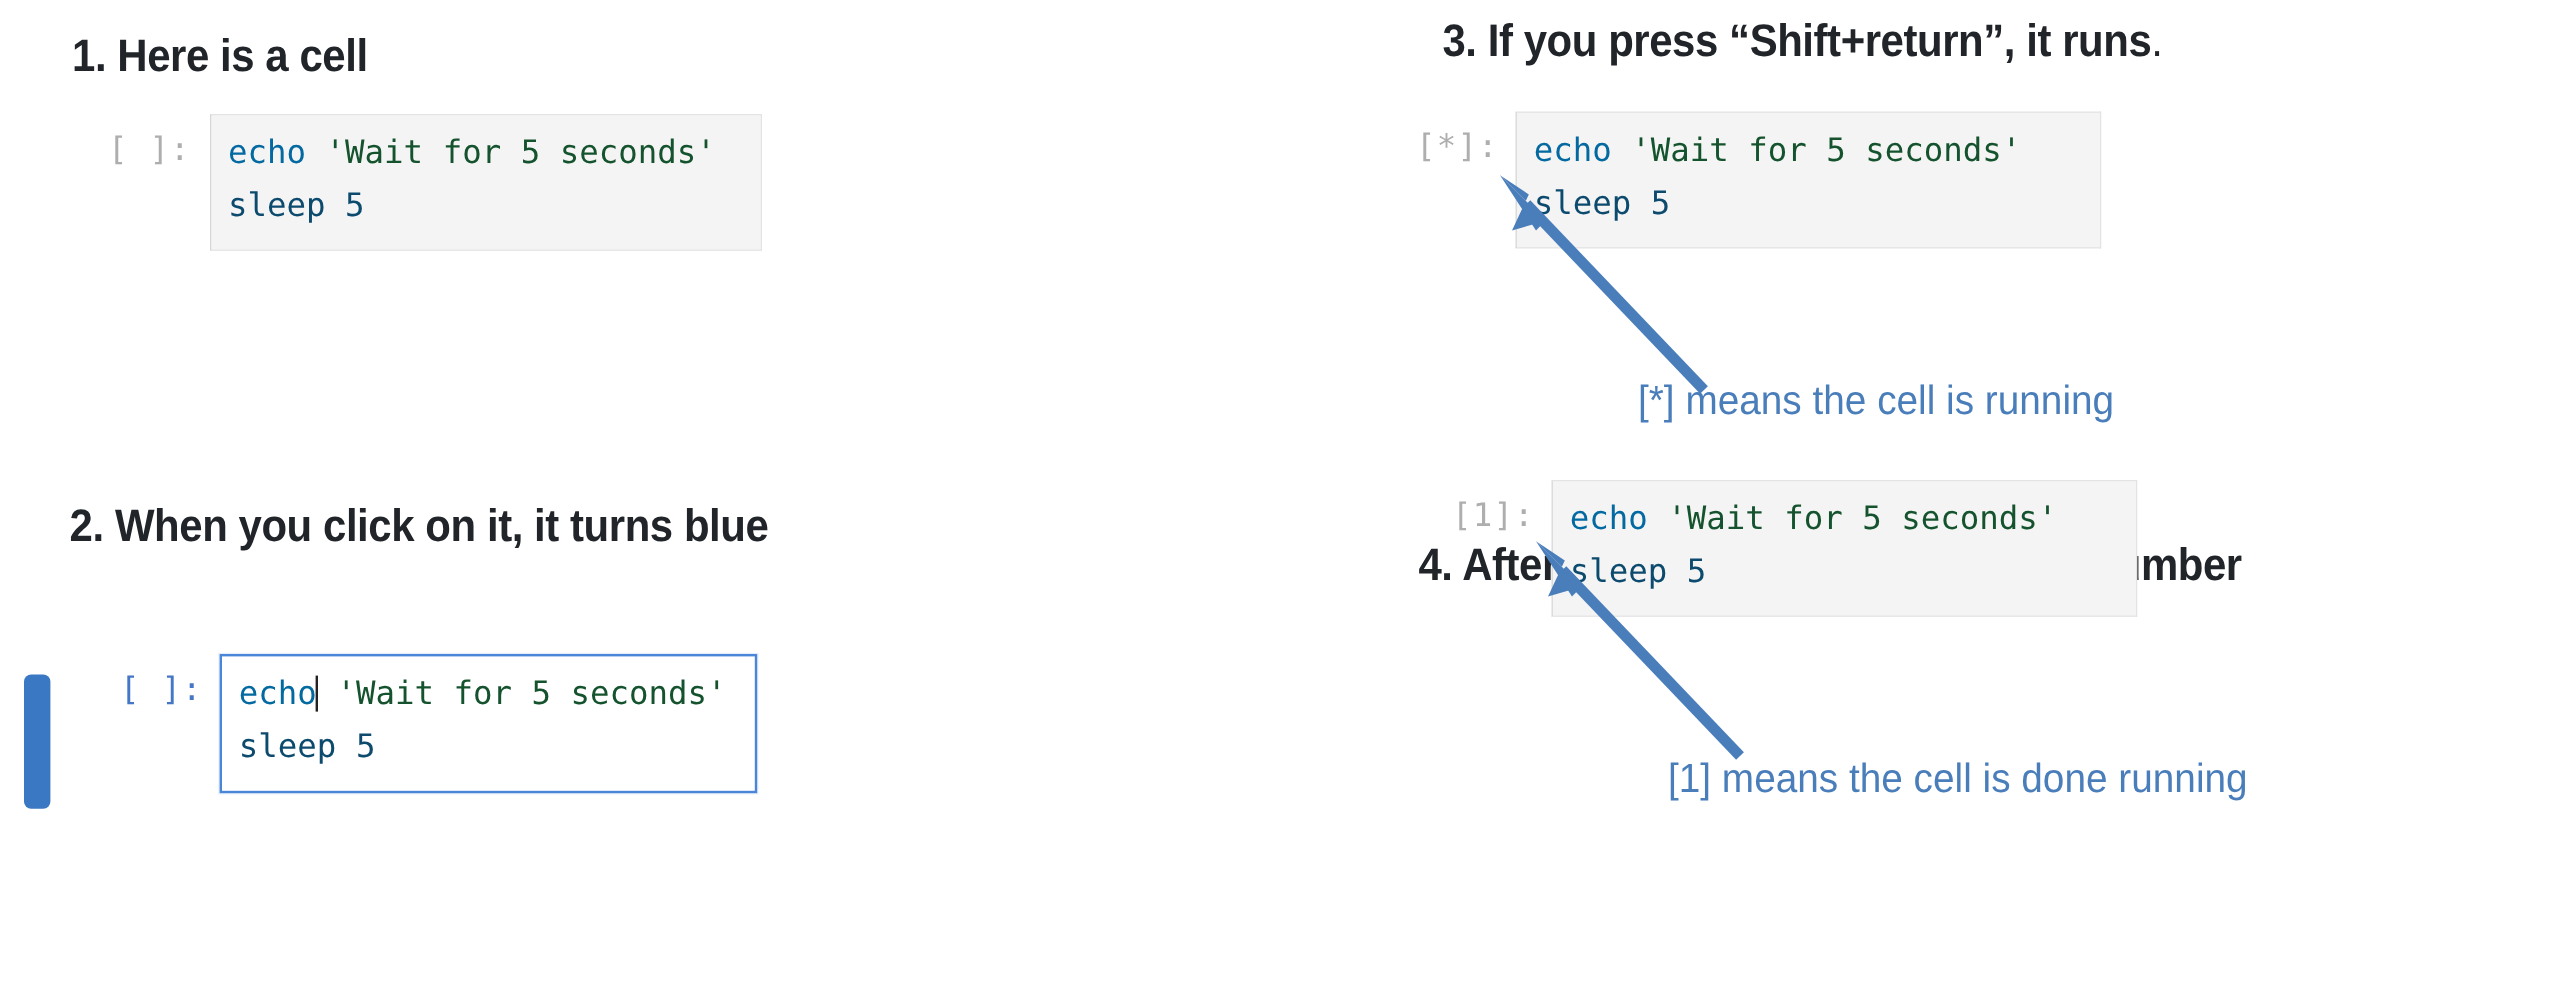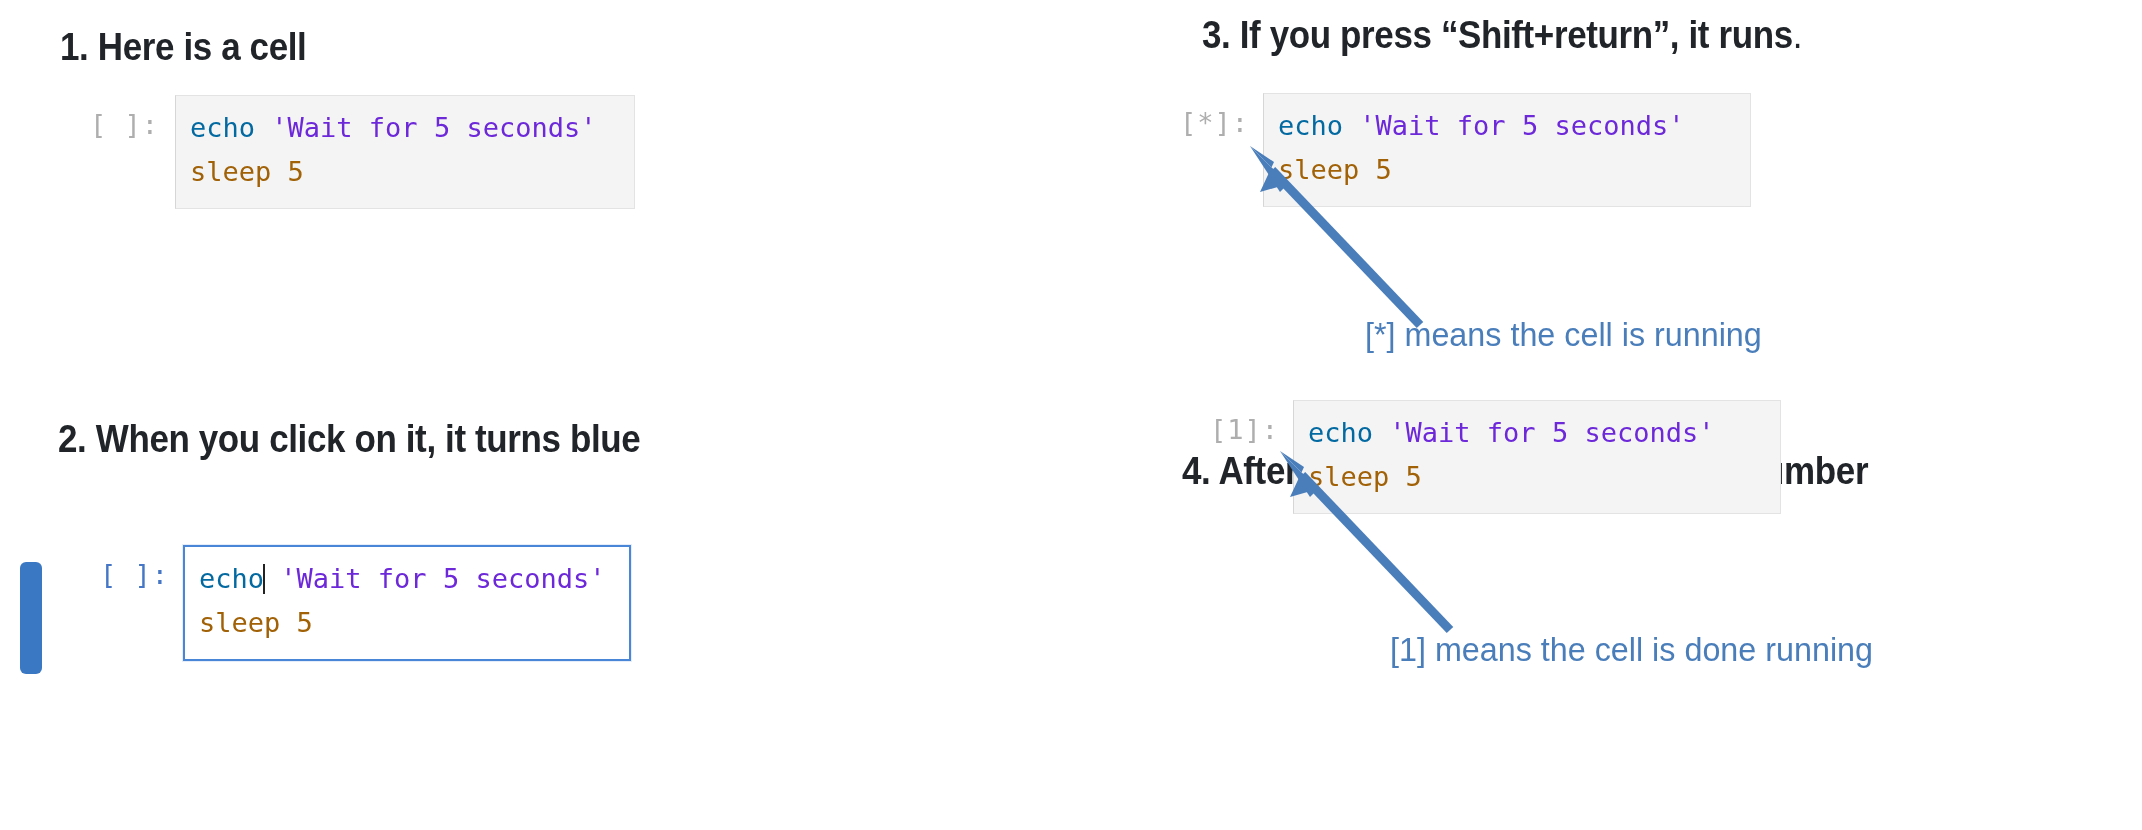--- a/index.html
+++ b/index.html
@@ -49,22 +49,22 @@
     border:2px solid #4a86d8;
     box-shadow:0 0 0 1px rgba(74,134,216,0.15);
   }
   .code{
     font-family:"DejaVu Sans Mono","Liberation Mono",monospace;
     font-size:27px;
     line-height:44px;
     white-space:pre;
   }
   .kw{color:#0369a1;}
-  .kw2{color:#a16207;}
-  .str{color:#6d28d9;margin-top:28px;}
+  .kw2{color:#0c4a6e;}
+  .str{color:#14532d;margin-top:28px;}
   .caret{
     display:inline-block;
     width:2px;height:30px;
     background:#222;
     vertical-align:-6px;
     margin:0 -1px;
   }
 
   
   .selbar{

